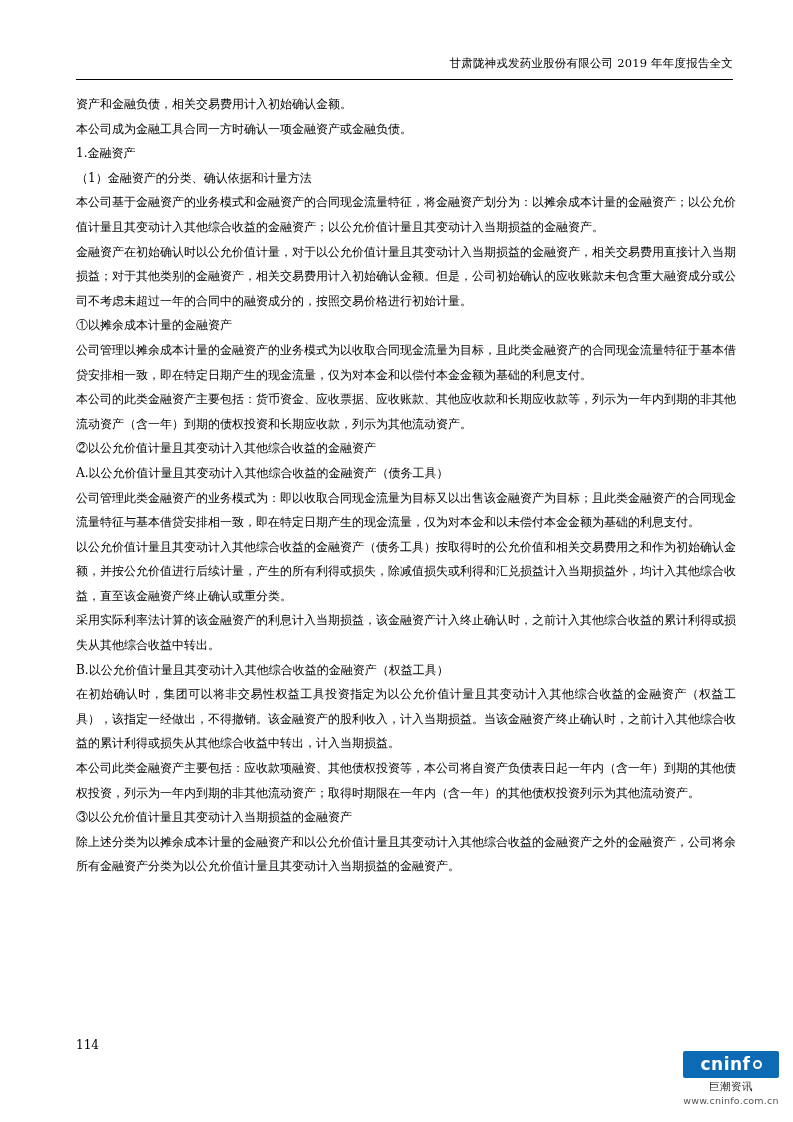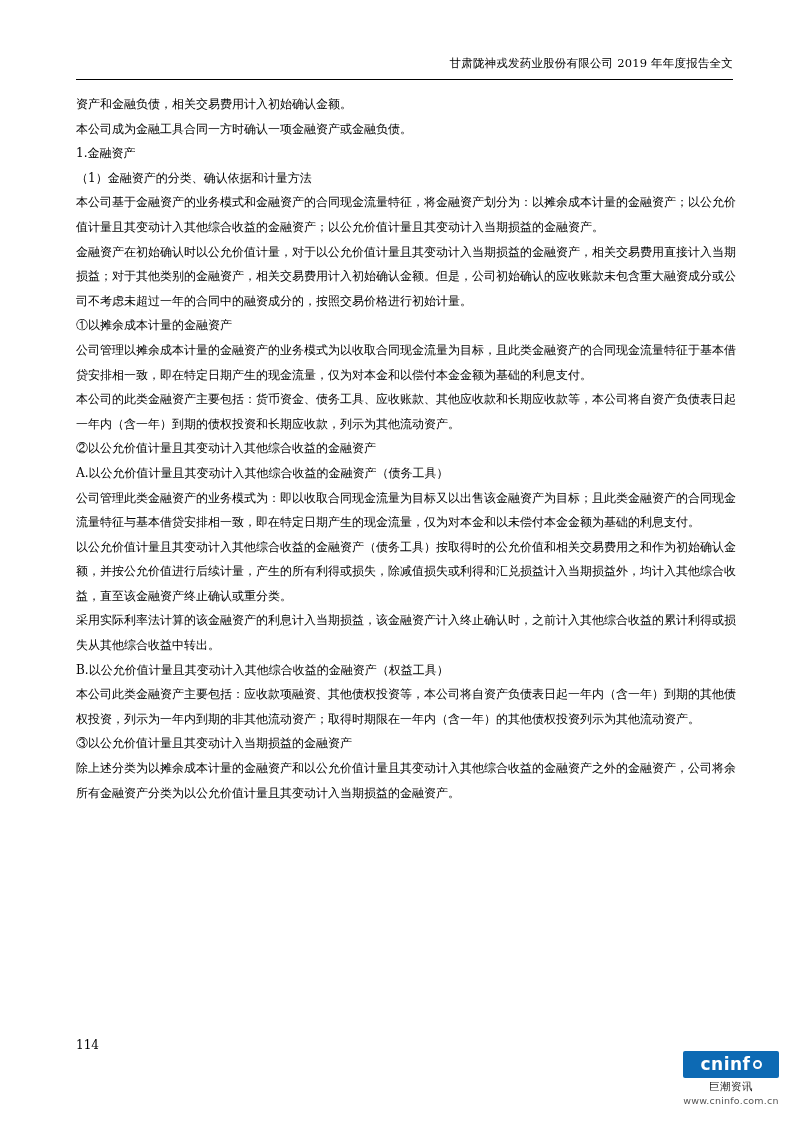--- a/index.html
+++ b/index.html
@@ -122,27 +122,28 @@
 
   <div class="content">
     <p class="p-flush">资产和金融负债，相关交易费用计入初始确认金额。</p>
     <p class="p-indent">本公司成为金融工具合同一方时确认一项金融资产或金融负债。</p>
     <p class="p-indent">1.金融资产</p>
     <p class="p-indent">（1）金融资产的分类、确认依据和计量方法</p>
     <p class="p-indent">本公司基于金融资产的业务模式和金融资产的合同现金流量特征，将金融资产划分为：以摊余成本计量的金融资产；以公允价值计量且其变动计入其他综合收益的金融资产；以公允价值计量且其变动计入当期损益的金融资产。</p>
     <p class="p-indent">金融资产在初始确认时以公允价值计量，对于以公允价值计量且其变动计入当期损益的金融资产，相关交易费用直接计入当期损益；对于其他类别的金融资产，相关交易费用计入初始确认金额。但是，公司初始确认的应收账款未包含重大融资成分或公司不考虑未超过一年的合同中的融资成分的，按照交易价格进行初始计量。</p>
     <p class="p-indent">①以摊余成本计量的金融资产</p>
     <p class="p-indent">公司管理以摊余成本计量的金融资产的业务模式为以收取合同现金流量为目标，且此类金融资产的合同现金流量特征于基本借贷安排相一致，即在特定日期产生的现金流量，仅为对本金和以偿付本金金额为基础的利息支付。</p>
-    <p class="p-indent">本公司的此类金融资产主要包括：货币资金、债务工具、应收账款、其他应收款和长期应收款等，本公司将自资产负债表日起一年内（含一年）到期的债权投资和长期应收款，列示为其他流动资产。</p>
+    <p class="p-indent">本公司的此类金融资产主要包括：货币资金、应收票据、应收账款、其他应收款和长期应收款等，列示为一年内到期的非其他流动资产（含一年）到期的债权投资和长期应收款，列示为其他流动资产。</p>
     <p class="p-indent">②以公允价值计量且其变动计入其他综合收益的金融资产</p>
     <p class="p-indent">A.以公允价值计量且其变动计入其他综合收益的金融资产（债务工具）</p>
     <p class="p-indent">公司管理此类金融资产的业务模式为：即以收取合同现金流量为目标又以出售该金融资产为目标；且此类金融资产的合同现金流量特征与基本借贷安排相一致，即在特定日期产生的现金流量，仅为对本金和以未偿付本金金额为基础的利息支付。</p>
     <p class="p-indent">以公允价值计量且其变动计入其他综合收益的金融资产（债务工具）按取得时的公允价值和相关交易费用之和作为初始确认金额，并按公允价值进行后续计量，产生的所有利得或损失，除减值损失或利得和汇兑损益计入当期损益外，均计入其他综合收益，直至该金融资产终止确认或重分类。</p>
     <p class="p-indent">采用实际利率法计算的该金融资产的利息计入当期损益，该金融资产计入终止确认时，之前计入其他综合收益的累计利得或损失从其他综合收益中转出。</p>
     <p class="p-indent">B.以公允价值计量且其变动计入其他综合收益的金融资产（权益工具）</p>
+    <p class="p-indent">在初始确认时，集团可以将非交易性权益工具投资指定为以公允价值计量且其变动计入其他综合收益的金融资产（权益工具），该指定一经做出，不得撤销。该金融资产的股利收入，计入当期损益。当该金融资产终止确认时，之前计入其他综合收益的累计利得或损失从其他综合收益中转出，计入当期损益。</p>
     <p class="p-indent">本公司此类金融资产主要包括：应收款项融资、其他债权投资等，本公司将自资产负债表日起一年内（含一年）到期的其他债权投资，列示为一年内到期的非其他流动资产；取得时期限在一年内（含一年）的其他债权投资列示为其他流动资产。</p>
     <p class="p-indent">③以公允价值计量且其变动计入当期损益的金融资产</p>
     <p class="p-indent">除上述分类为以摊余成本计量的金融资产和以公允价值计量且其变动计入其他综合收益的金融资产之外的金融资产，公司将余所有金融资产分类为以公允价值计量且其变动计入当期损益的金融资产。</p>
   </div>
 
   <div class="page-number">114</div>
 
   <div class="footer-logo">
     <div class="logo-box"><span>cninf</span><span class="mark"></span></div>
     <div class="logo-sub">巨潮资讯</div>

